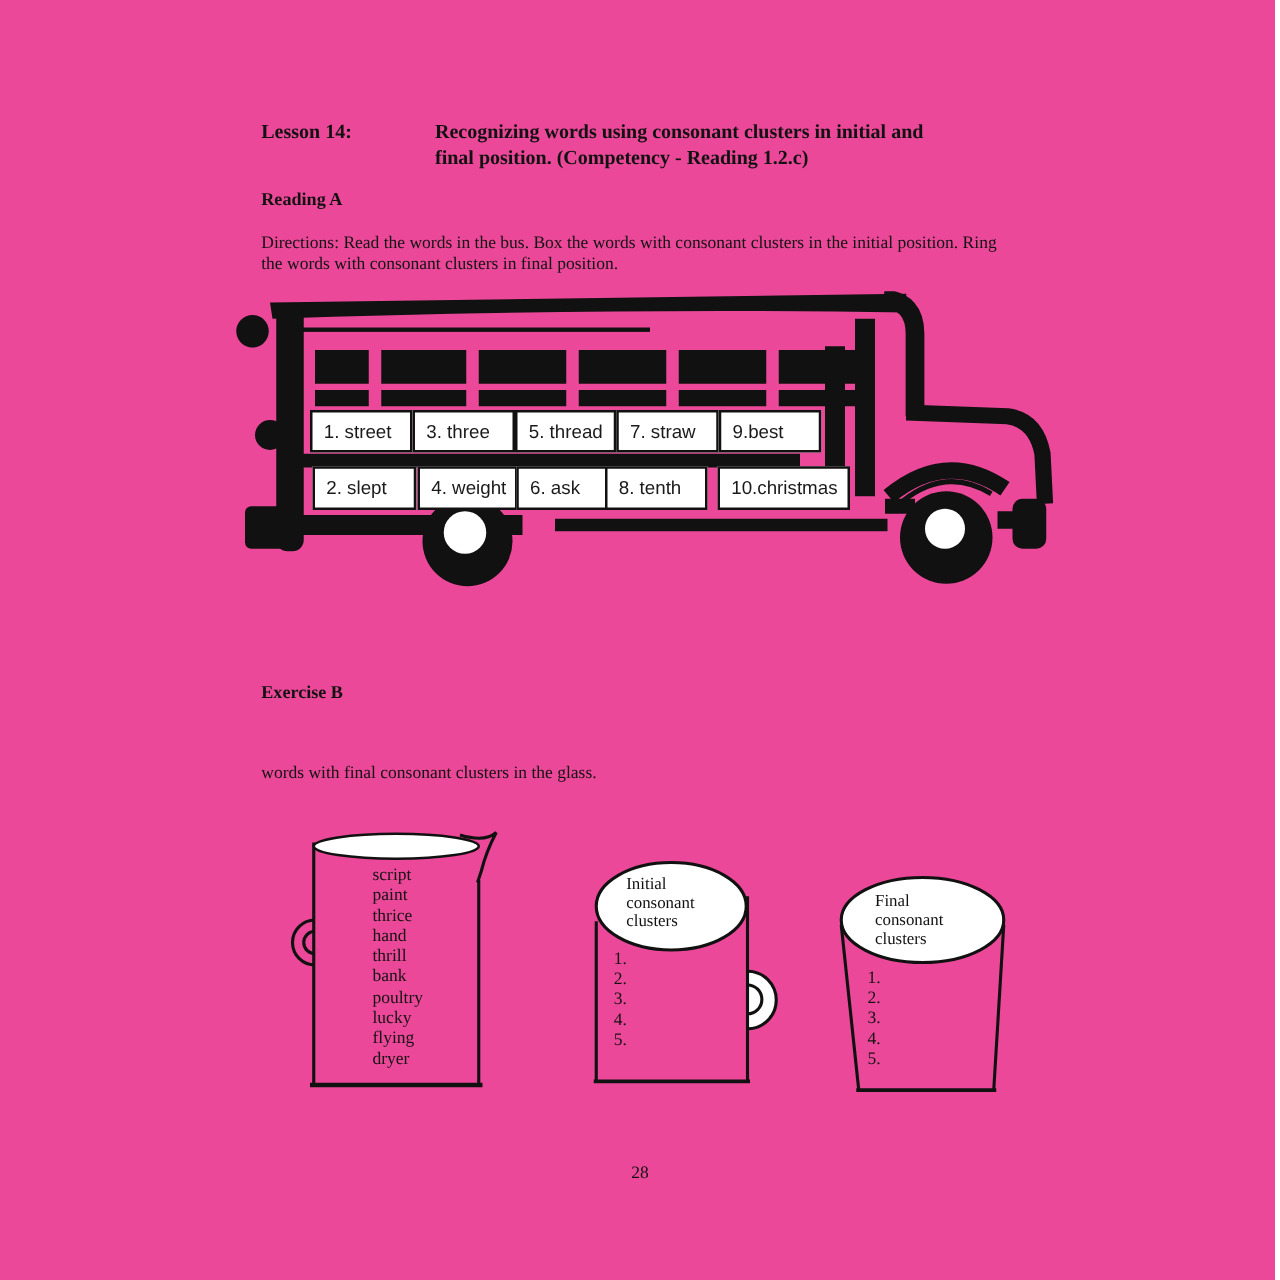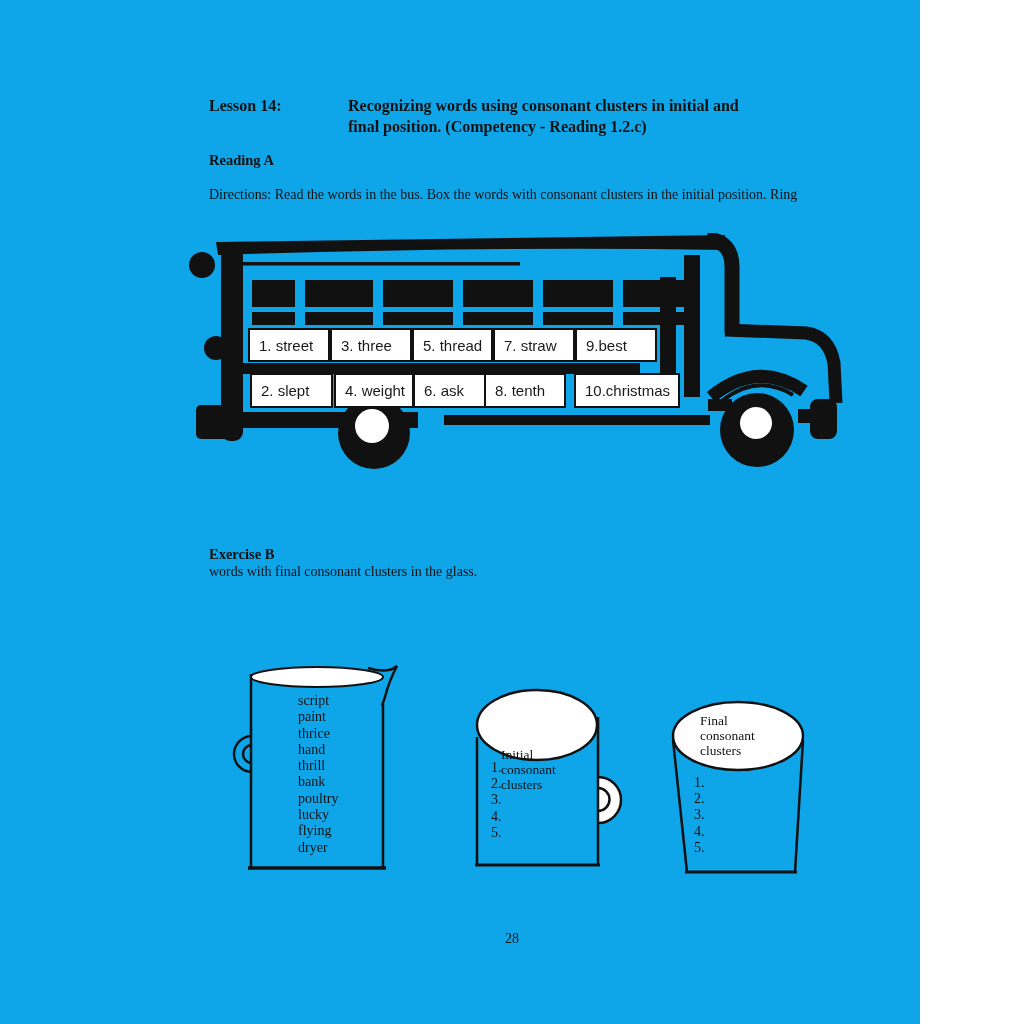--- a/index.html
+++ b/index.html
@@ -1,17 +1,17 @@
 <!DOCTYPE html>
 <html><head>
 <meta charset="utf-8">
 <style>
   html,body{margin:0;padding:0;background:#fff;}
   .page{
-    position:relative;width:920px;height:1024px;background:#0ea5e9;
+    position:relative;width:1020px;height:1024px;background:#ec4899;
     font-family:"Liberation Serif", serif;color:#121212;overflow:hidden;
   }
   .abs{position:absolute;white-space:nowrap;}
   .lesson-label{font-weight:bold;font-size:16px;line-height:21px;}
   .title-line{font-weight:bold;font-size:16px;line-height:21px;}
   .ex-heading{font-weight:bold;font-size:14.5px;line-height:17px;}
   .dir-line{font-size:14px;line-height:17px;}
   .bus-wrap{position:absolute;left:188px;top:233px;width:660px;height:245px;}
   .bus-wrap svg{position:absolute;left:0;top:0;z-index:1;}
   .bus-box{
@@ -33,20 +33,21 @@
 <body>
 
 <div class="page">
 
   <div class="abs lesson-label" style="left:209px;top:95px;">Lesson 14:</div>
   <div class="abs title-line" style="left:348px;top:95px;">Recognizing words using consonant clusters in initial and</div>
   <div class="abs title-line" style="left:348px;top:116px;">final position. (Competency - Reading 1.2.c)</div>
 
   <div class="abs ex-heading" style="left:209px;top:152px;">Reading A</div>
   <div class="abs dir-line" style="left:209px;top:186px;">Directions: Read the words in the bus. Box the words with consonant clusters in the initial position. Ring</div>
+  <div class="abs dir-line" style="left:209px;top:203px;">the words with consonant clusters in final position.</div>
 
   <div class="bus-wrap">
     <svg width="660" height="245" viewBox="0 0 660 245">
 
       <path class="k" d="M28 9 L537 2 L537 17 Q300 13 30 22 Z"></path>
       <rect class="k" x="40" y="29" width="292" height="3.5"></rect>
 
       <circle class="k" cx="14" cy="32" r="13"></circle>
       <circle class="k" cx="28" cy="115" r="12"></circle>
       <rect class="k" x="8" y="172" width="42" height="34" rx="5"></rect>
@@ -98,21 +99,21 @@
     <div class="bus-box" style="left:387px;top:95px; width:82px; height:34px;">9.best</div>
 
     <div class="bus-box" style="left:62px; top:140px;width:83px; height:35px;">2. slept</div>
     <div class="bus-box" style="left:146px;top:140px;width:80px; height:35px;">4. weight</div>
     <div class="bus-box" style="left:225px;top:140px;width:79px; height:35px;">6. ask</div>
     <div class="bus-box" style="left:296px;top:140px;width:82px; height:35px;">8. tenth</div>
     <div class="bus-box" style="left:386px;top:140px;width:106px;height:35px;">10.christmas</div>
   </div>
 
   <div class="abs ex-heading" style="left:209px;top:546px;">Exercise B</div>
-  <div class="abs dir-line" style="left:209px;top:563px;">words with final consonant clusters in the glass.</div>
+  <div class="abs dir-line" style="left:209px;top:610px;">words with final consonant clusters in the glass.</div>
 
   <svg class="vessel-svg" style="left:230px;top:650px;" width="175" height="230" viewBox="0 0 175 230">
     <path class="ln" d="M22 86 A 18 18 0 0 0 22 122" stroke-width="2.5"></path>
     <path class="ln" d="M22 95 A 9 9 0 0 0 22 113" stroke-width="2.5"></path>
     <path class="ln" d="M21 24 L21 218 M153 54 L153 218" stroke-width="2.5"></path>
     <ellipse cx="87" cy="27" rx="66" ry="10" fill="#fff" stroke="#111" stroke-width="2"></ellipse>
     <path class="ln" d="M138 18 Q158 24 167 16 Q159 31 155 47 Q153 53 152 56" stroke-width="2.5"></path>
     <path class="ln" d="M18 218 L156 218" stroke-width="3.5"></path>
   </svg>
   <div class="abs pitcher-words" style="left:298px;top:693px;">
@@ -128,21 +129,21 @@
     <div>dryer</div>
   </div>
 
   <svg class="vessel-svg" style="left:465px;top:675px;" width="175" height="200" viewBox="0 0 175 200">
     <path d="M133 102 A 23 23 0 0 1 133 148" fill="#fff" stroke="#111" stroke-width="2.5"></path>
     <path d="M133 113 A 11.5 11.5 0 0 1 133 136" fill="#fff" stroke="#111" stroke-width="2.5"></path>
     <path class="ln" d="M12 62 L12 190 M133 42 L133 190" stroke-width="2.5"></path>
     <path class="ln" d="M10 190 L135 190" stroke-width="3"></path>
     <ellipse cx="72" cy="50" rx="60" ry="35" fill="#fff" stroke="#111" stroke-width="2.5"></ellipse>
   </svg>
-  <div class="abs vessel-label" style="left:501px;top:699px;margin-top:48px;">
+  <div class="abs vessel-label" style="left:501px;top:699px;">
     <div>Initial</div>
     <div>consonant</div>
     <div>clusters</div>
   </div>
   <div class="abs vessel-nums" style="left:491px;top:760px;">
     <div>1.</div>
     <div>2.</div>
     <div>3.</div>
     <div>4.</div>
     <div>5.</div>

